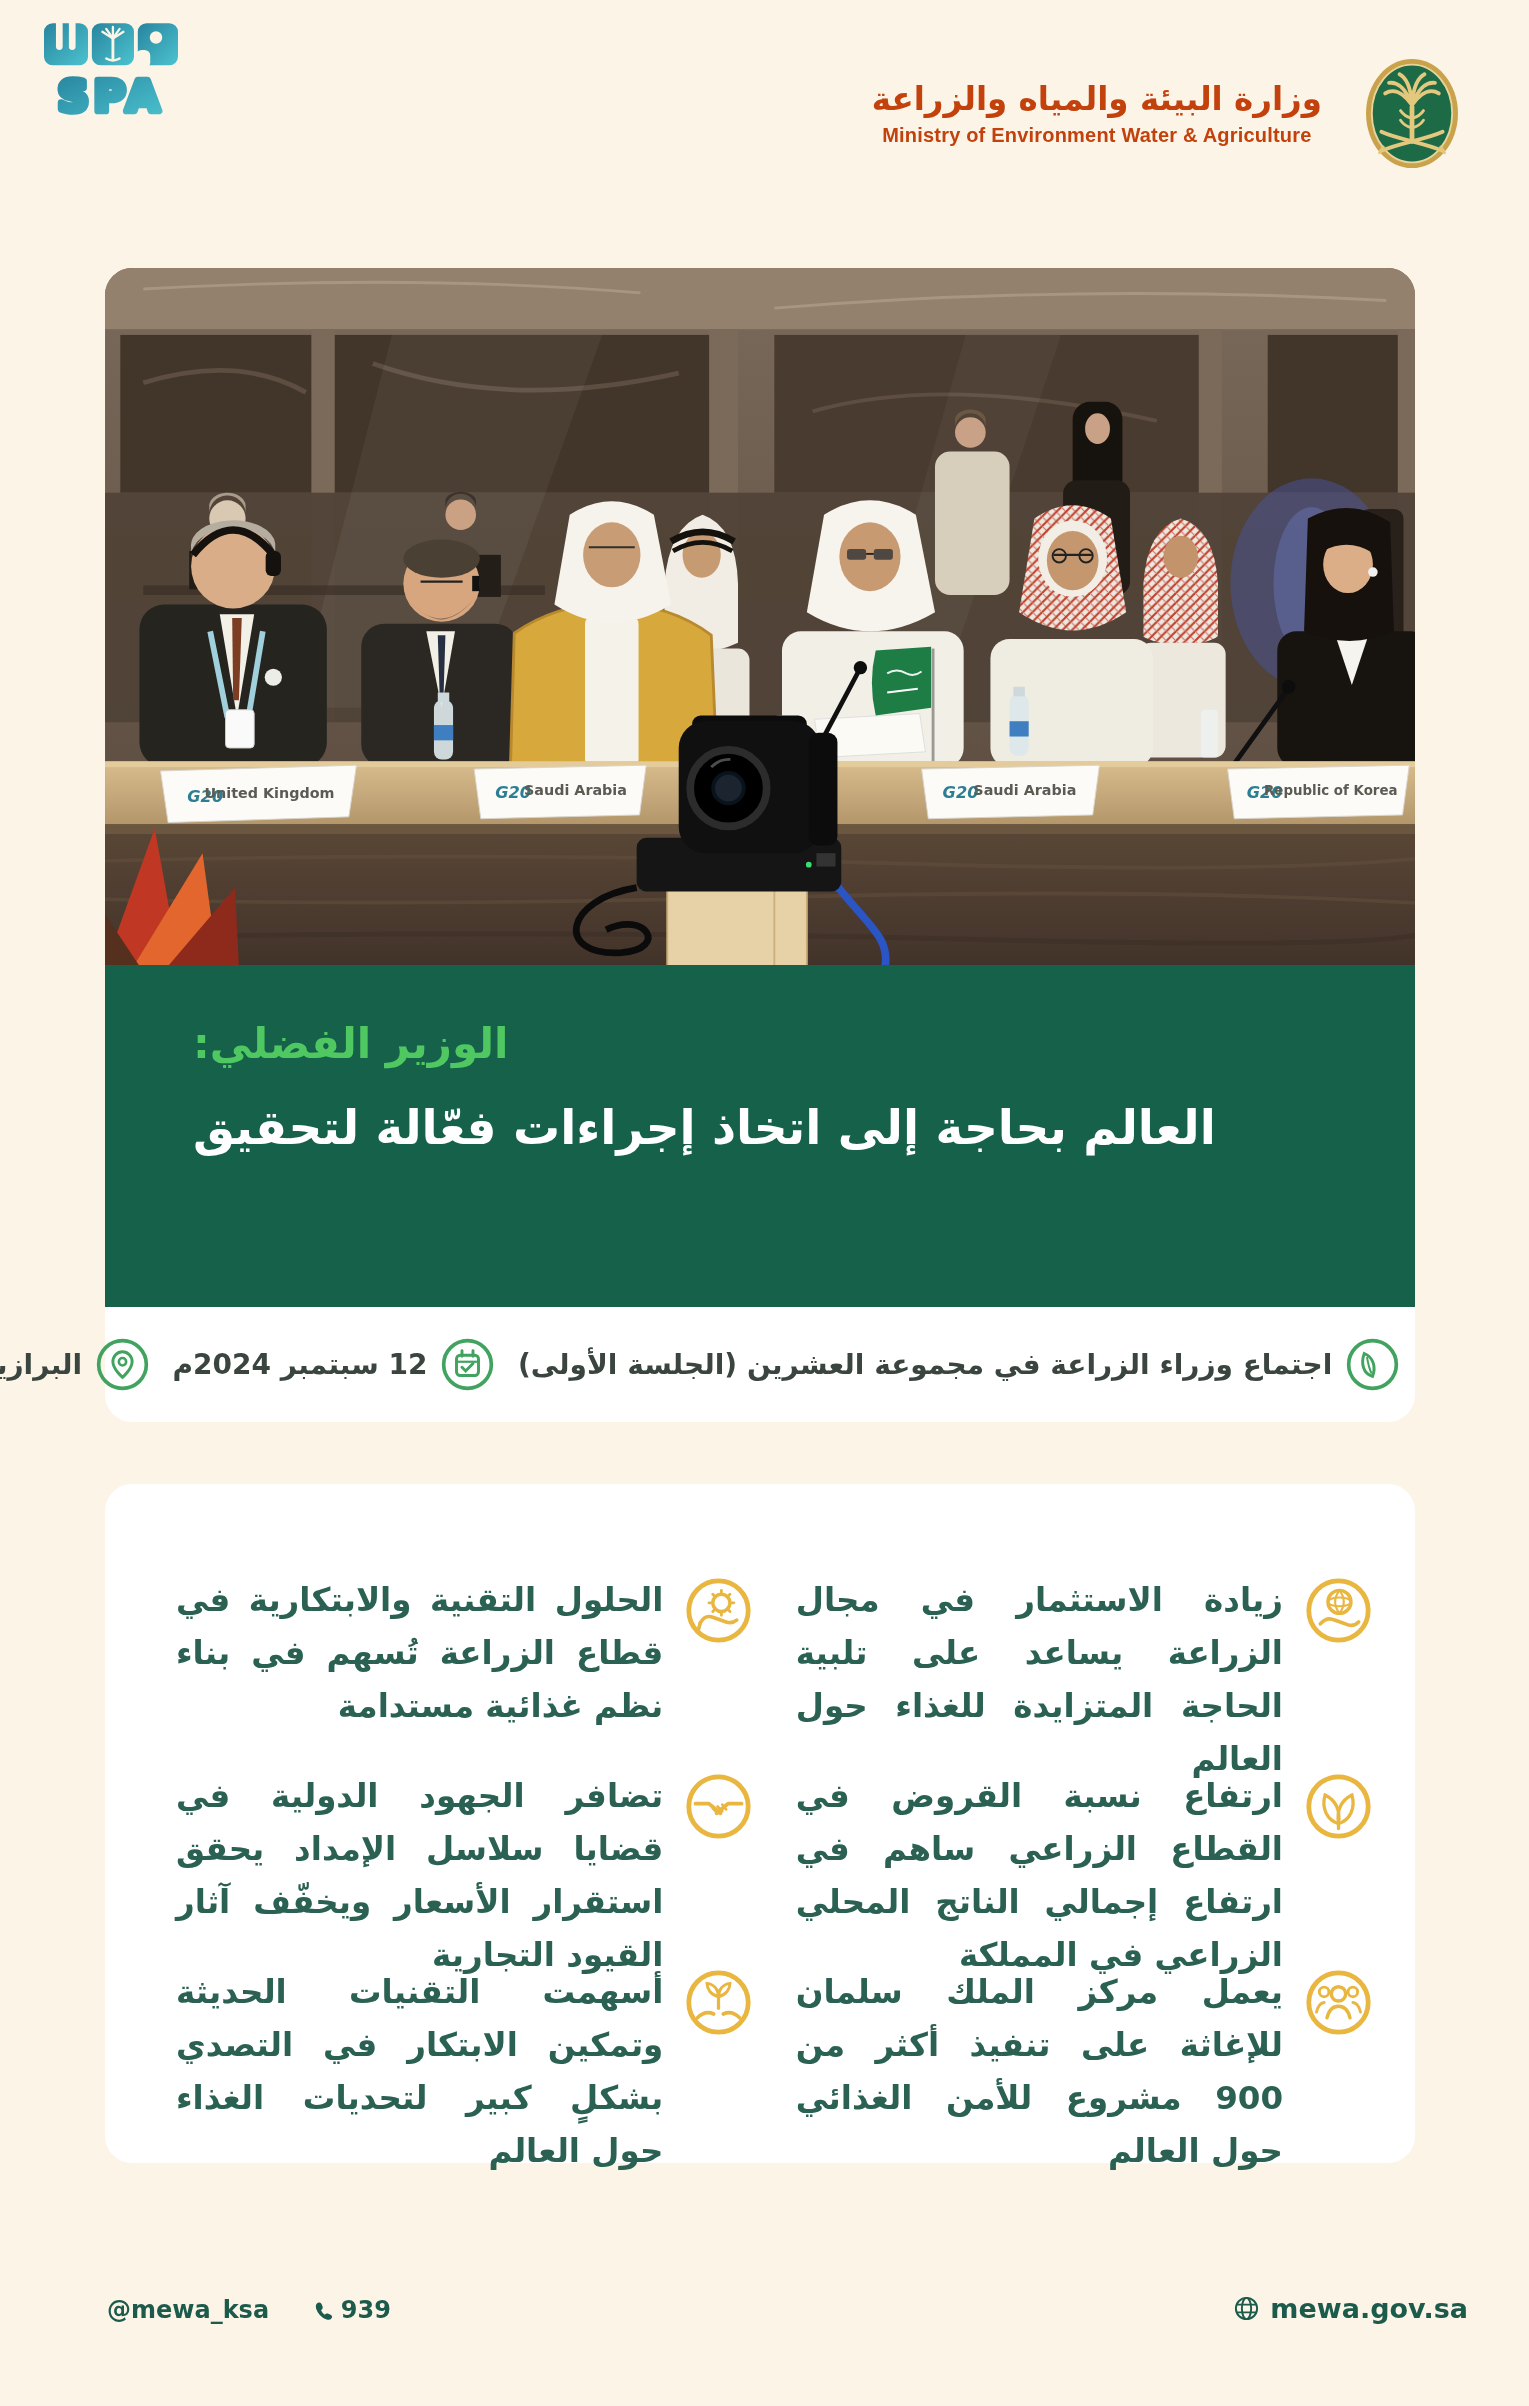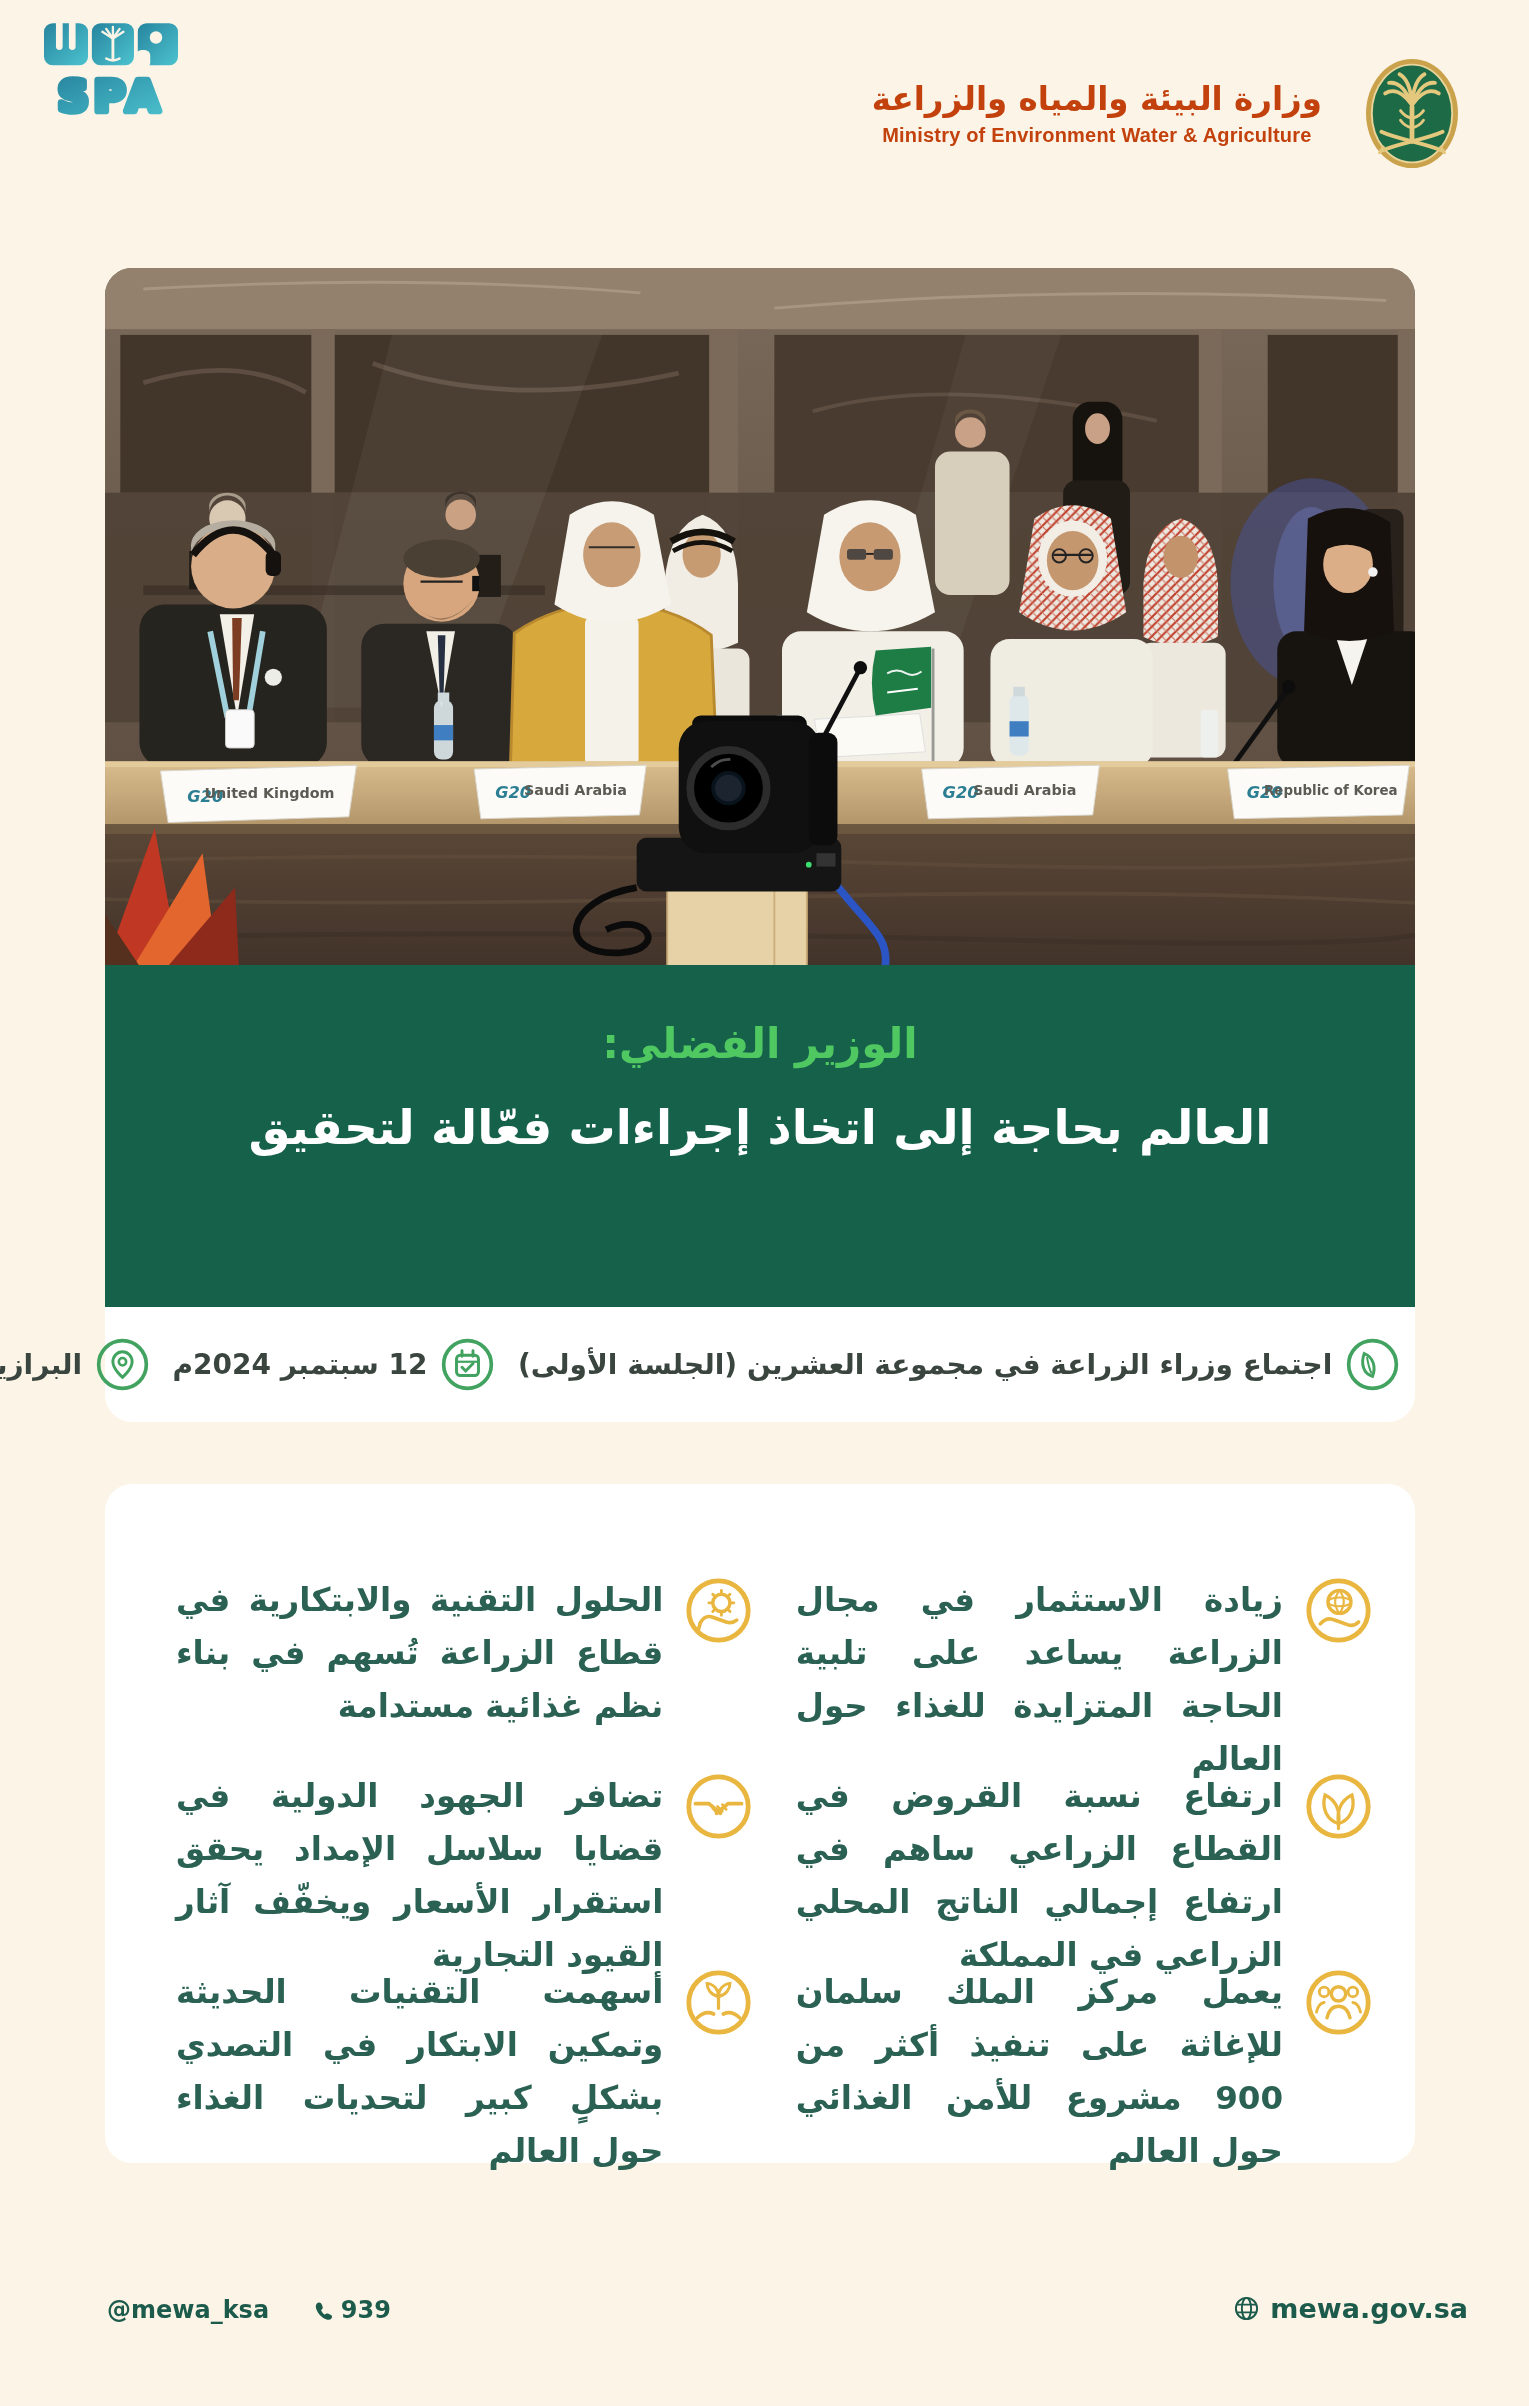--- a/index.html
+++ b/index.html
@@ -9,21 +9,21 @@
   .header-spa{position:absolute;left:44px;top:23px;}
   .header-ministry{position:absolute;top:57px;right:113px;display:flex;align-items:center;gap:42px;}
   .ministry-text{text-align:right;color:#c2410c;}
   .ministry-ar{font-size:32.5px;font-weight:bold;direction:rtl;}
   .ministry-en{font-size:20px;font-weight:bold;font-family:"Liberation Sans",sans-serif;margin-top:6.7px;letter-spacing:0.2px;text-align:center;}
   
   .media-card{position:absolute;left:105px;top:268px;width:1310px;height:698px;border-radius:27px 27px 0 0;overflow:hidden;}
   .media-card svg{display:block;}
   
   .quote-banner{position:absolute;left:105px;top:965px;width:1310px;height:424px;background:#16614A;
-      box-sizing:border-box;padding:54px 88px 0;direction:rtl;text-align:center;}
+      box-sizing:border-box;padding:54px 88px 0;direction:rtl;text-align:left;}
   .speaker{color:#4FC862;font-size:42px;font-weight:bold;margin:0 0 21px;}
   .quote{color:#FFFFFF;font-size:47px;font-weight:bold;line-height:78px;margin:0;}
   
   .event-strip{position:absolute;left:105px;top:1307px;width:1310px;height:115px;background:#FFFFFF;
       border-radius:0 0 27px 27px;box-sizing:border-box;display:flex;direction:rtl;align-items:center;
       gap:23px;padding:0 15.3px 0 38px;}
   .event-item{display:flex;align-items:center;gap:12.4px;color:#3A453F;font-size:28px;font-weight:bold;white-space:nowrap;}
   .event-icon{width:55px;height:55px;flex:0 0 auto;}
   
   .points-card{position:absolute;left:105px;top:1484px;width:1310px;height:679px;background:#FFFFFF;border-radius:27px;

